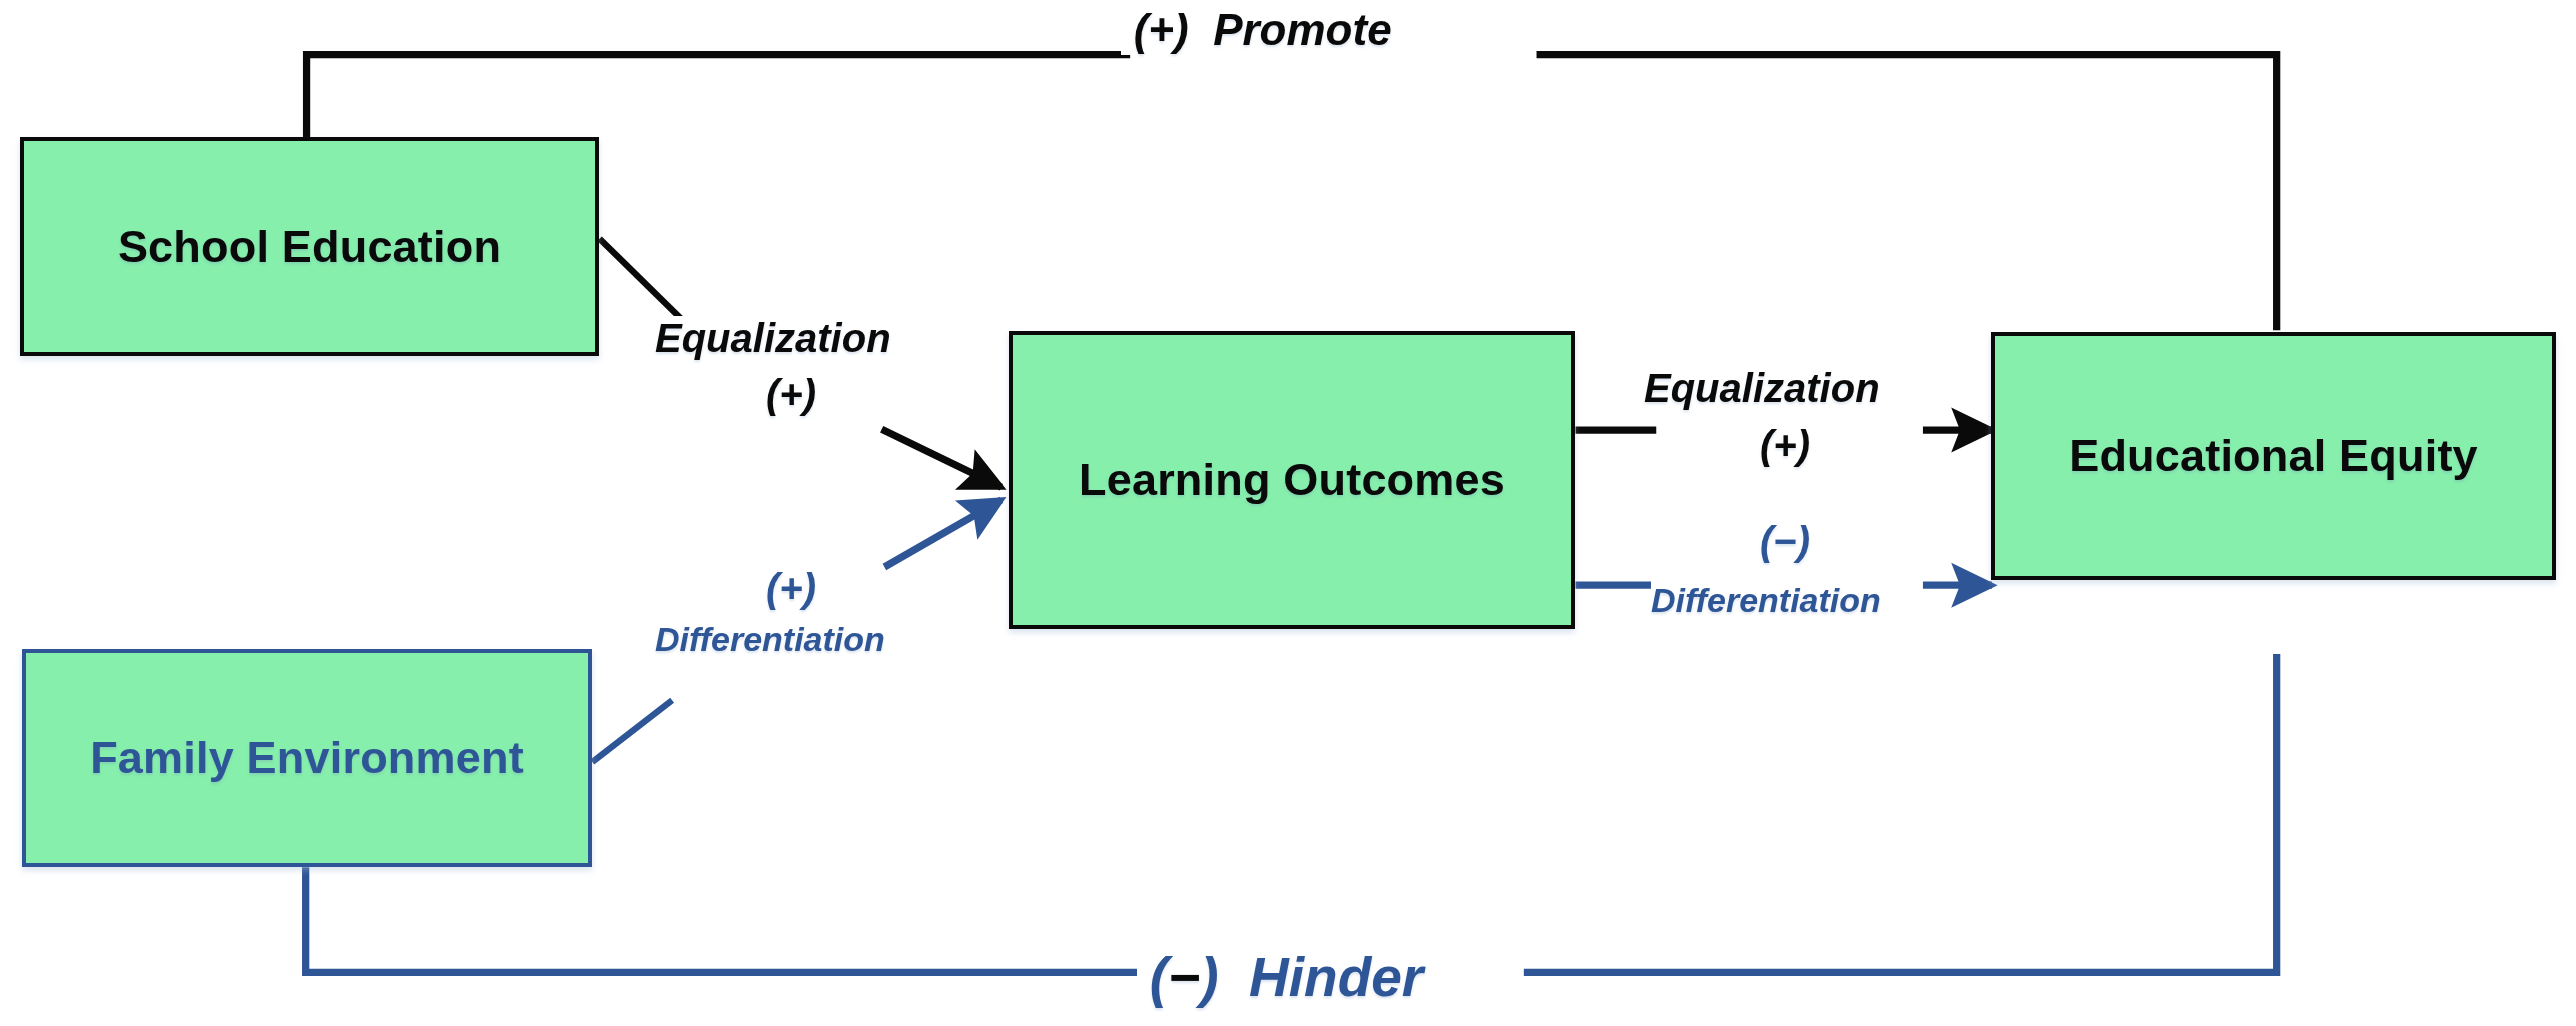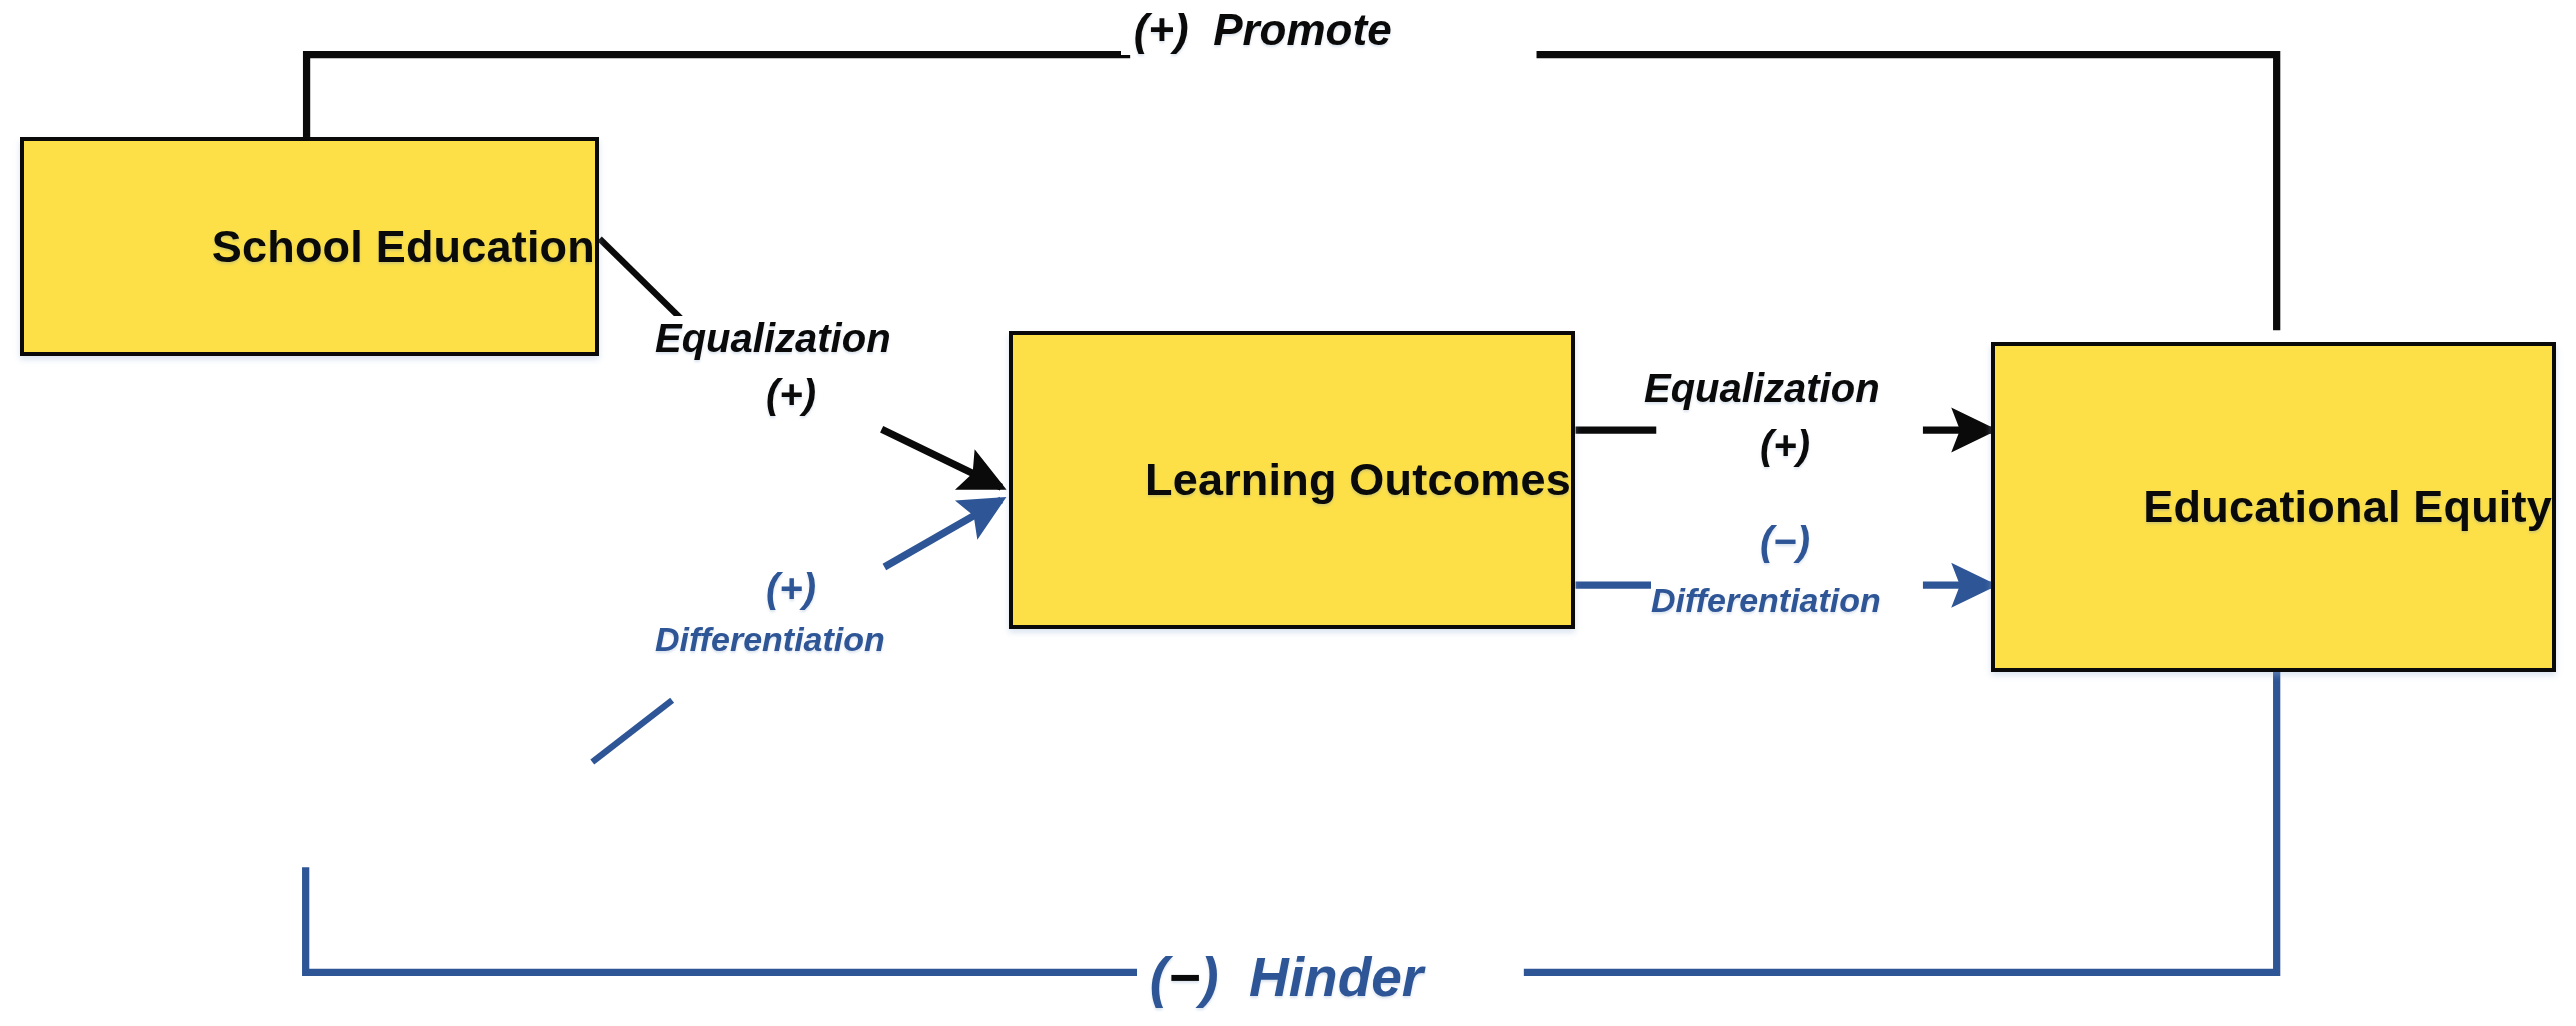--- a/index.html
+++ b/index.html
@@ -1,31 +1,31 @@
 <!DOCTYPE html>
 <html style="font-size:14.5px"><head>
 <meta charset="utf-8">
 <style>
   html,body{margin:0;padding:0;background:#ffffff;}
   body{font-family:"Liberation Sans",sans-serif;}
   #stage{position:relative;width:2576px;height:1027px;background:#fff;overflow:hidden;}
   #wires{position:absolute;left:0;top:0;width:2576px;height:1027px;}
-  .node{position:absolute;box-sizing:border-box;background:#fde047;
-        display:flex;align-items:center;justify-content:flex-end;text-align:center;}
+  .node{position:absolute;box-sizing:border-box;background:#86efac;
+        display:flex;align-items:center;justify-content:center;text-align:center;}
   .node .node-label{font-weight:bold;letter-spacing:0.2px;text-shadow:0 1.8px 2.7px rgba(120,150,190,.30);}
   .node.black{border:4.5px solid #0a0a0a;box-shadow:0 3.6px 6.3px rgba(160,185,215,.40);}
   .node.blue{border:4.5px solid #2E5596;box-shadow:0 3.6px 6.3px rgba(160,185,215,.40);}
   .node.black .node-label{color:#0a0a0a;}
   .node.blue  .node-label{color:#2E5596;}
 
   #n-school{left:20px;top:137px;width:579px;height:219px;}
   #n-school .node-label{font-size:45px;}
   #n-learning{left:1009px;top:331px;width:566px;height:298px;}
   #n-learning .node-label{font-size:45px;}
-  #n-equity{left:1991px;top:342px;width:565px;height:330px;}
+  #n-equity{left:1991px;top:332px;width:565px;height:248px;}
   #n-equity .node-label{font-size:45px;}
   #n-family{left:22px;top:649px;width:570px;height:218px;}
   #n-family .node-label{font-size:45px;}
 
   .edge-label{position:absolute;white-space:nowrap;font-weight:bold;
               text-shadow:0 1.8px 2.7px rgba(120,150,190,.28);background:#fff;font-style:italic;}
   .lbl-black{color:#0a0a0a;}
   .lbl-blue{color:#2E5596;}
 
   #lbl-promote{left:1121px;top:5.4px;font-size:44px;padding:0 12.7px;}
@@ -93,20 +93,23 @@
   </div>
 
   <div class="node black" id="n-learning">
     <span class="node-label">Learning Outcomes</span>
   </div>
 
   <div class="node black" id="n-equity">
     <span class="node-label">Educational Equity</span>
   </div>
 
+  <div class="node blue" id="n-family">
+    <span class="node-label">Family Environment</span>
+  </div>
 
   <div class="edge-label lbl-black" id="lbl-promote">
     <span>(+)</span>&nbsp;
     <span>Promote</span>
   </div>
 
   <div class="edge-label lbl-blue" id="lbl-hinder">
     <span class="sign">(</span><span class="lbl-black">−</span><span class="sign">)</span>&nbsp;
     <span>Hinder</span>
   </div>

